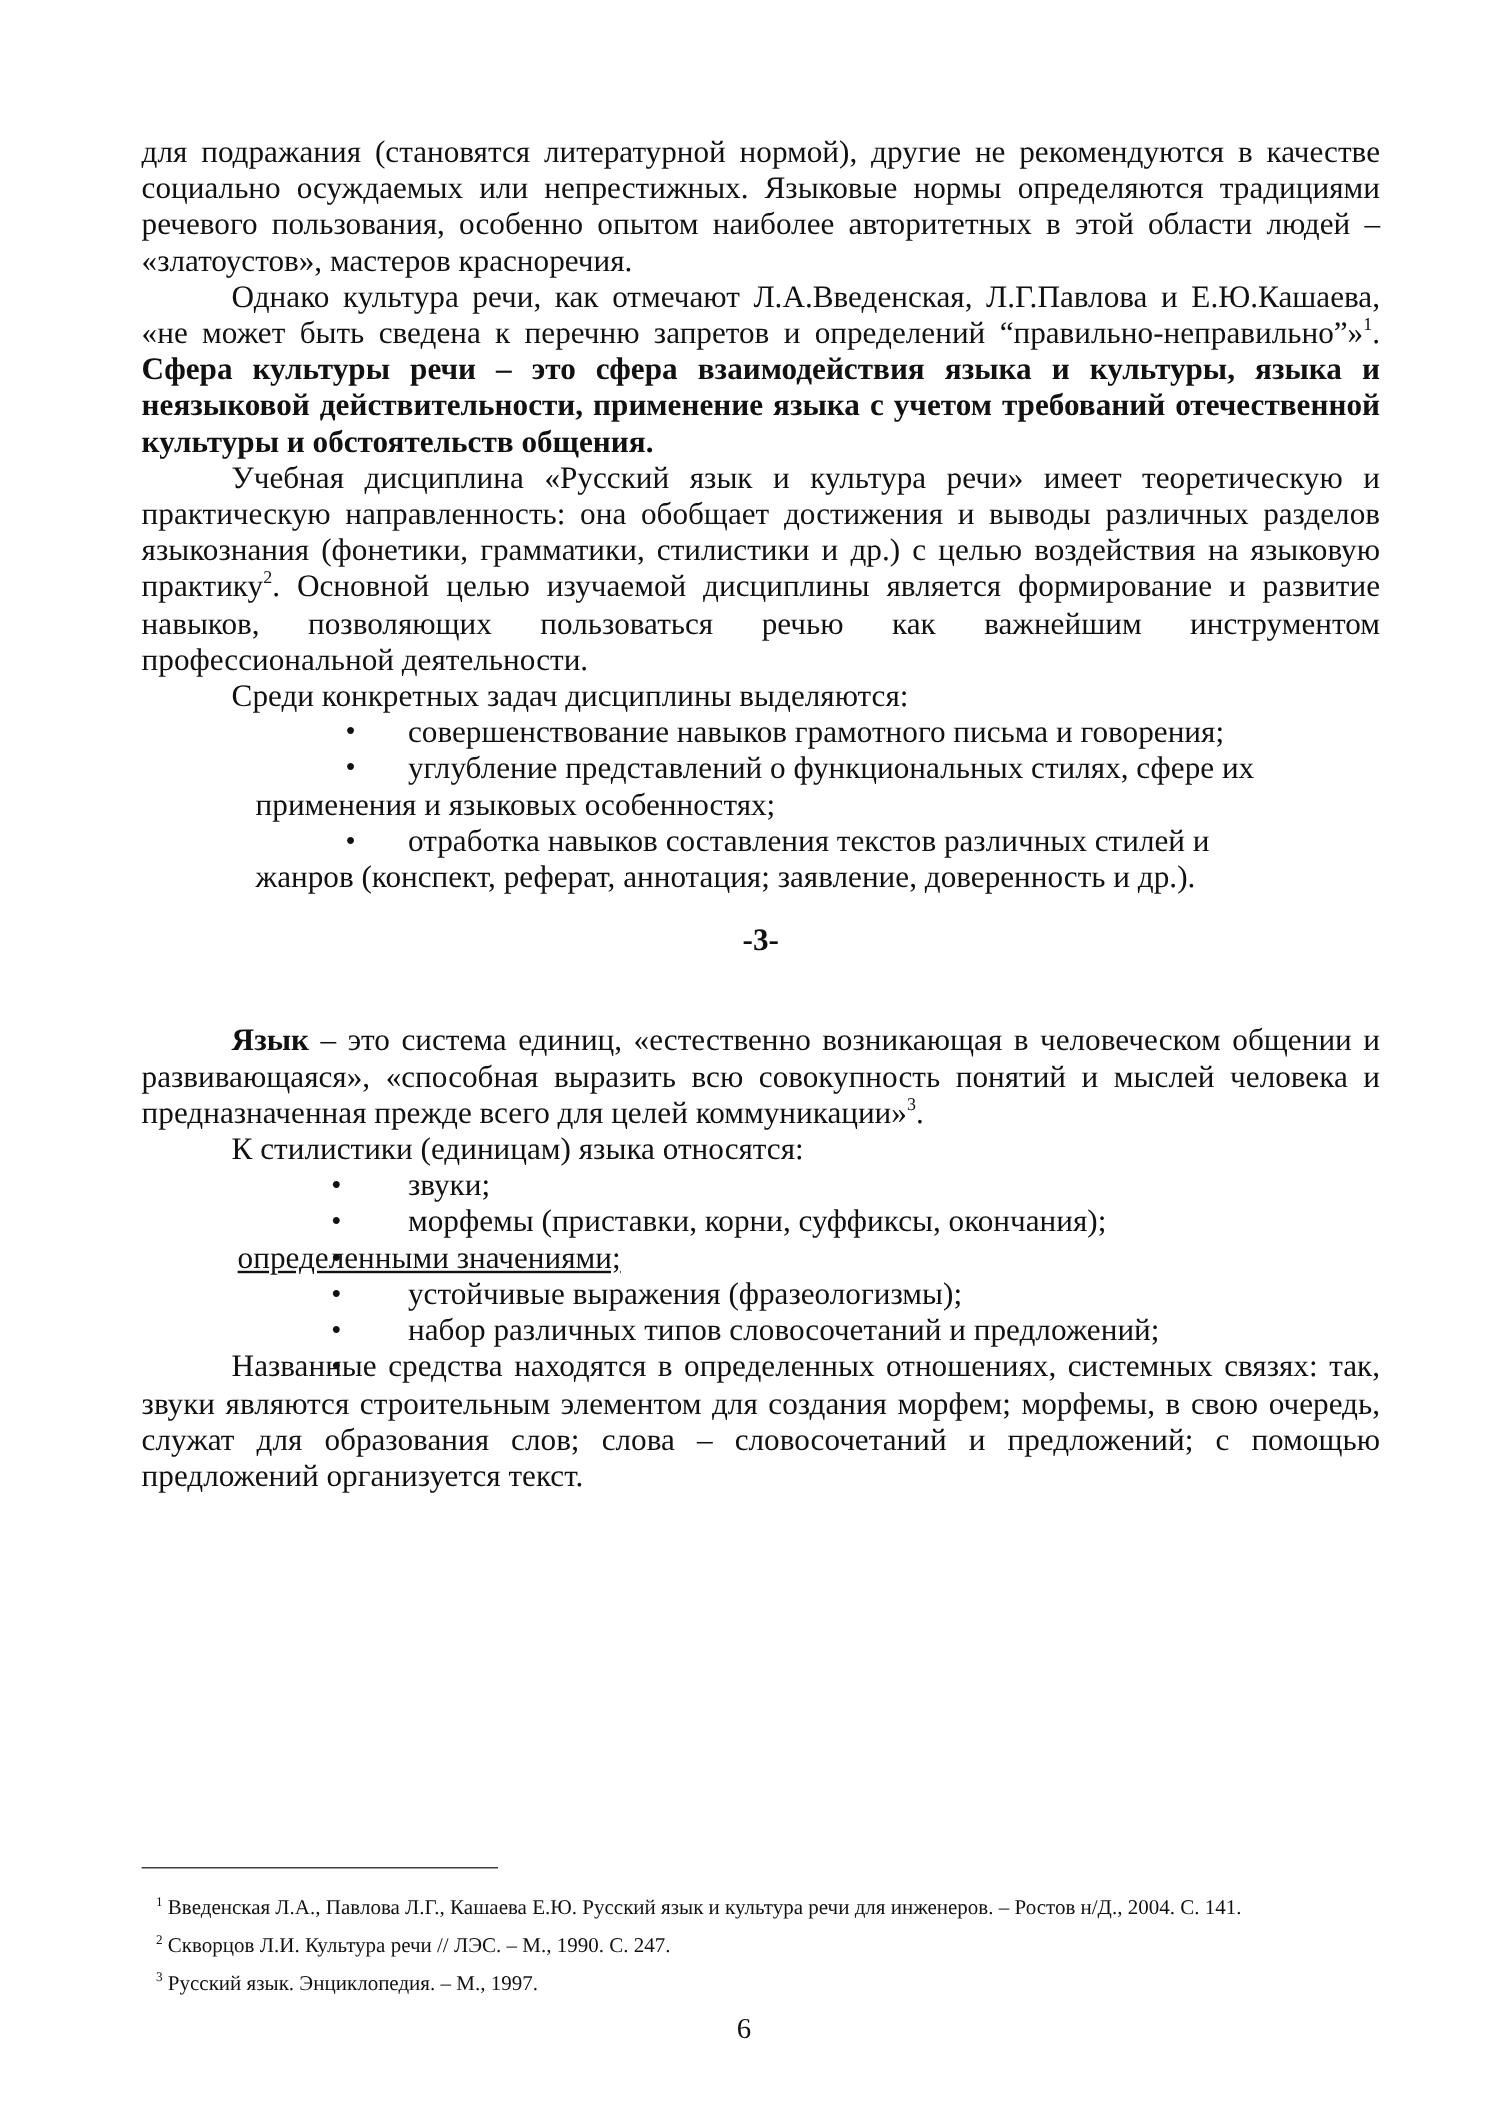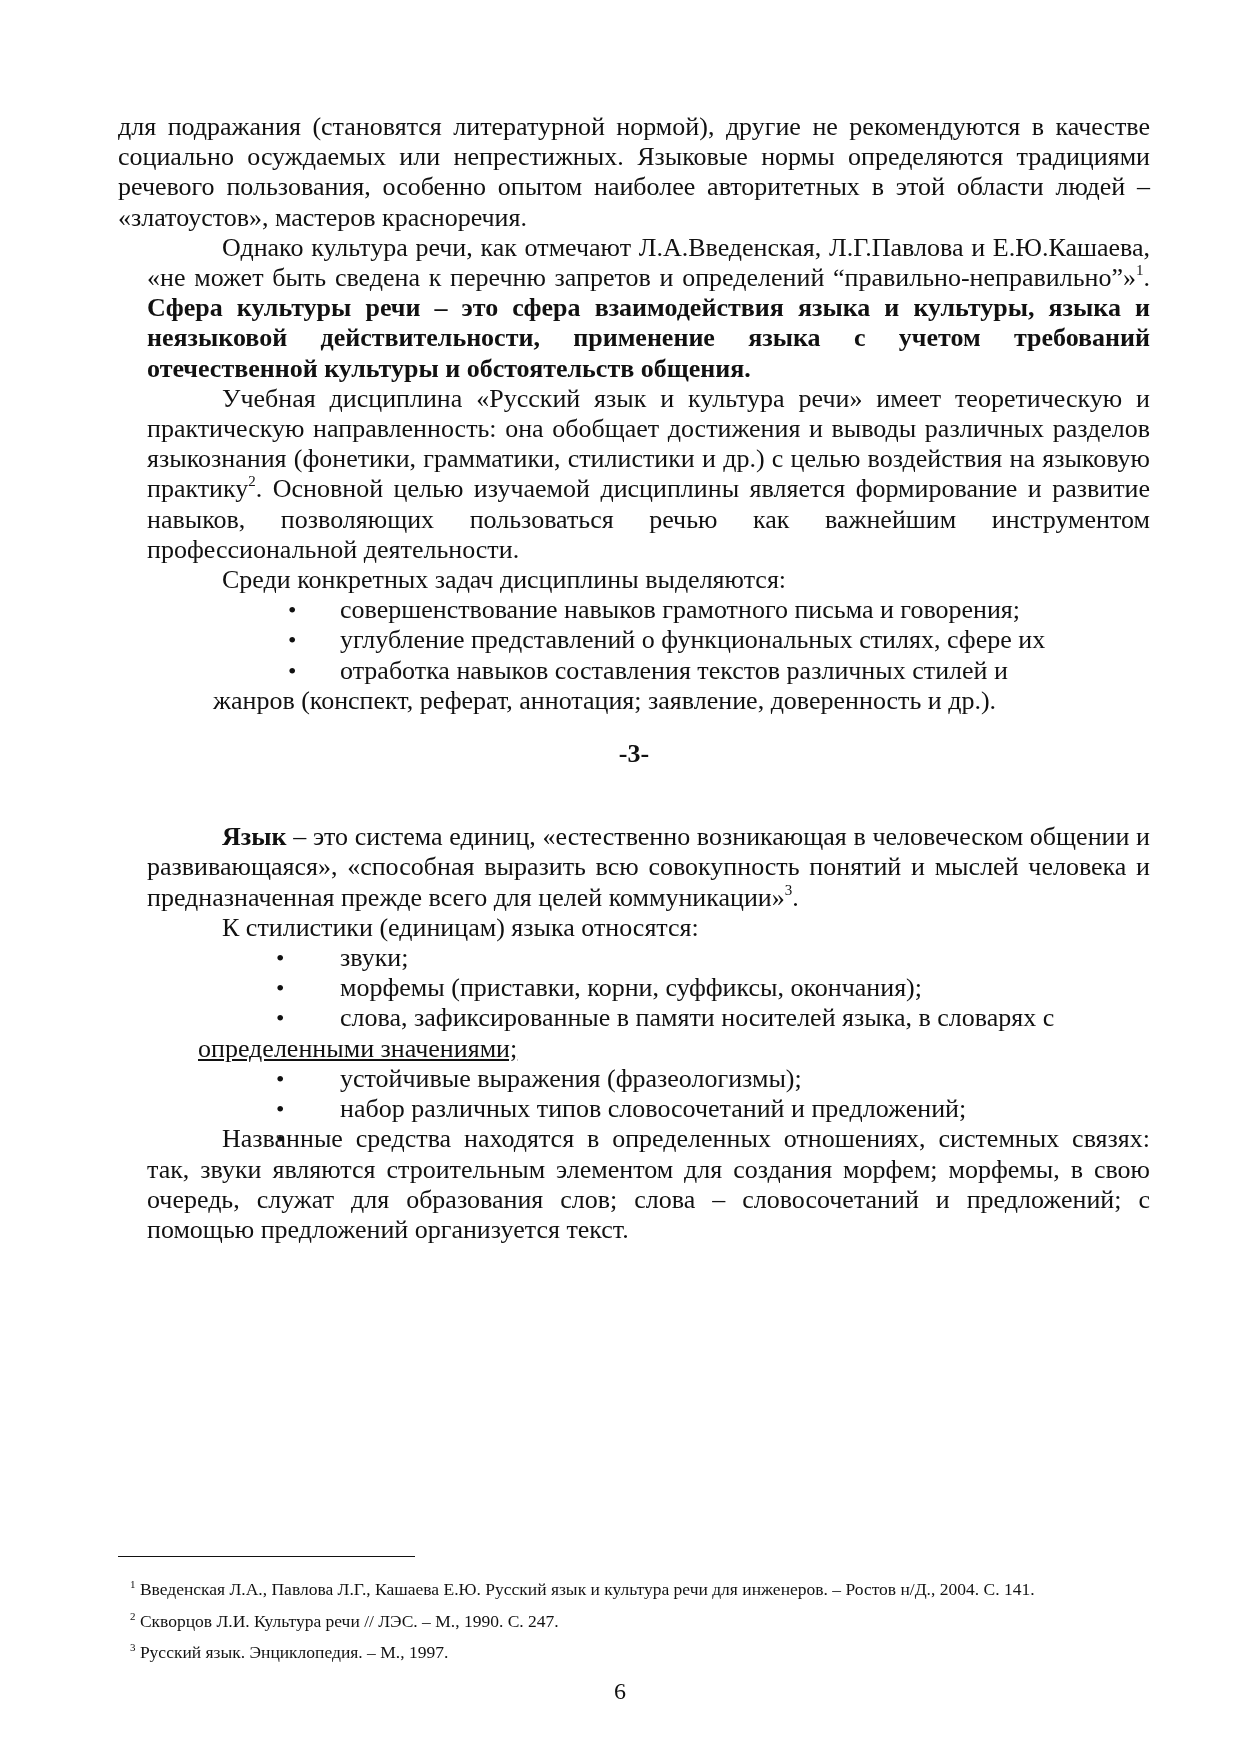--- a/index.html
+++ b/index.html
@@ -21,21 +21,21 @@
       top: 112px;
       width: 1032px;
       font-size: 26px;
       line-height: 30.2px;
     }
     p {
       margin: 0;
       text-align: justify;
       text-align-last: left;
     }
-    .indent { text-indent: 75px; margin-left: 29px; }
+    .indent { text-indent: 75px; }
     .bold { font-weight: bold; }
     sup {
       font-size: 15px;
       line-height: 0;
       vertical-align: 11px;
     }
     
     .list1 .li {
       position: relative;
       text-align: justify;
@@ -134,20 +134,21 @@
   </p>
 
   <p class="indent">Среди конкретных задач дисциплины выделяются:</p>
 
   <div class="list1">
     <div class="li">
       <span class="first"><span class="bullet">•</span><span>совершенствование навыков грамотного письма и говорения;</span></span>
     </div>
     <div class="li">
       <span class="first"><span class="bullet">•</span><span>углубление представлений о функциональных стилях, сфере их</span></span>
+      <span class="cont">применения и языковых особенностях;</span>
     </div>
     <div class="li">
       <span class="first"><span class="bullet">•</span><span>отработка навыков составления текстов различных стилей и</span></span>
       <span class="cont">жанров (конспект, реферат, аннотация; заявление, доверенность и др.).</span>
     </div>
   </div>
 
   <p class="section-heading">-3-</p>
 
 
@@ -158,21 +159,21 @@
   <p class="indent">К стилистики (единицам) языка относятся:</p>
 
   <div class="list2">
     <div class="li">
       <span class="first"><span class="bullet">•</span><span>звуки;</span></span>
     </div>
     <div class="li">
       <span class="first"><span class="bullet">•</span><span>морфемы (приставки, корни, суффиксы, окончания);</span></span>
     </div>
     <div class="li">
-      <span class="first"><span class="bullet">•</span><span>слова, зафиксированные в памяти носителей языка, в словарях с</span></span>
+      <span class="first"><span class="bullet">•</span></span>
       <span class="cont">определенными значениями;</span>
     </div>
     <div class="li">
       <span class="first"><span class="bullet">•</span><span>устойчивые выражения (фразеологизмы);</span></span>
     </div>
     <div class="li">
       <span class="first"><span class="bullet">•</span><span>набор различных типов словосочетаний и предложений;</span></span>
     </div>
     <div class="li">
       <span class="first"><span class="bullet">•</span></span>

